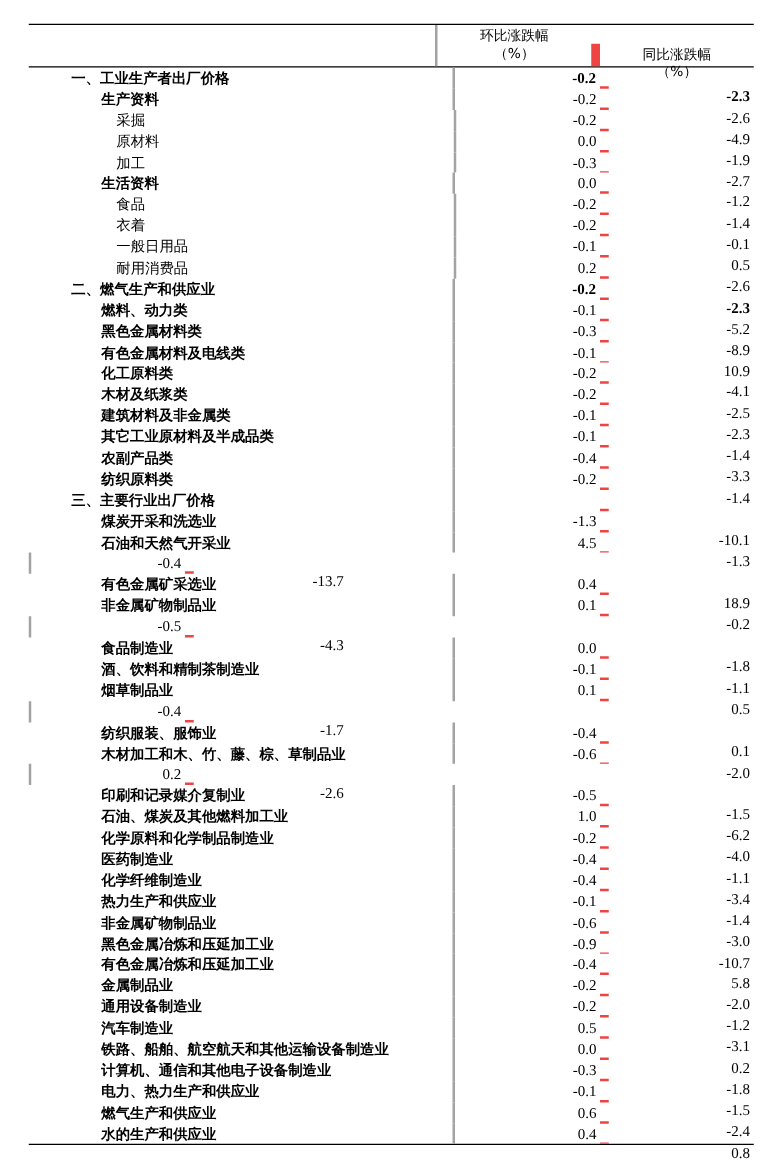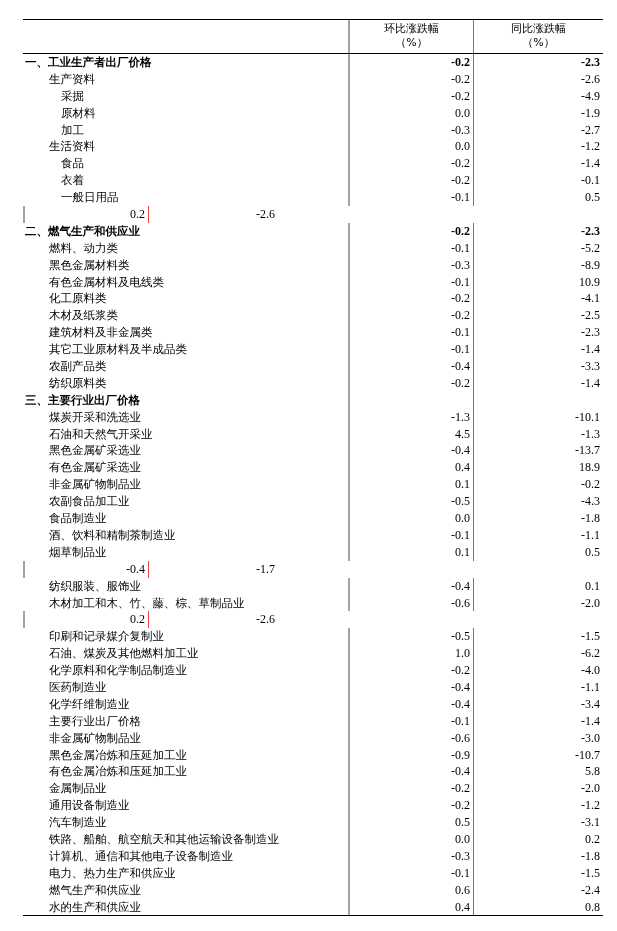--- a/index.html
+++ b/index.html
@@ -1,27 +1,27 @@
 <!DOCTYPE html>
 <html><head>
 <meta charset="utf-8">
 <style>
   html, body { margin:0; padding:0; background:#ffffff; }
   body { width:617px; height:931px; position:relative; font-family:"DejaVu Sans", sans-serif; color:#000; overflow:hidden; }
   .tbl { position:absolute; left:23px; top:19px; width:580px; border-top:1.5px solid #000; border-bottom:1.5px solid #000; }
   .hdr { display:flex; height:33px; border-bottom:1.5px solid #000; }
   .c1 { width:325px; box-sizing:border-box; }
   .c2 { width:125px; box-sizing:border-box; border-left:2px solid #a3a3a3; text-align:right; padding-right:3px; }
-  .c3 { width:130px; box-sizing:border-box; border-left:1px solid #ef4444; text-align:right; padding-right:3px; }
+  .c3 { width:130px; box-sizing:border-box; border-left:7px solid #ef4444; text-align:right; padding-right:3px;margin-top:15px; }
   .hdr .c2, .hdr .c3 { text-align:center; padding:0; font-size:11px; line-height:14px; padding-top:2px; }
   .row { display:flex; height:16.9px; line-height:16.9px; font-size:11.5px; }
   .row .c2, .row .c3 { font-family:"Liberation Serif", serif; font-size:12px; }
-  .row .c1 { white-space:nowrap; overflow:hidden; }
+  .row .c1 { white-space:nowrap; overflow:hidden;margin-left:32px; }
   .lvl0 { padding-left:2px; font-weight:bold; }
-  .lvl1 { padding-left:26px; }
+  .lvl1 { padding-left:26px;font-weight:bold; }
   .lvl2 { padding-left:38px; }
   .row.bold .c2, .row.bold .c3 { font-weight:bold; }
 </style>
 </head>
 <body>
 
 <div class="tbl">
   <div class="hdr">
     <div class="c1"></div>
     <div class="c2">
@@ -73,20 +73,21 @@
         <div class="c1 lvl2">衣着</div>
         <div class="c2">-0.2</div>
         <div class="c3">-0.1</div>
       </div>
       <div class="row">
         <div class="c1 lvl2">一般日用品</div>
         <div class="c2">-0.1</div>
         <div class="c3">0.5</div>
       </div>
       <div class="row">
+        <div class="c1 lvl2">耐用消费品</div>
         <div class="c2">0.2</div>
         <div class="c3">-2.6</div>
       </div>
       <div class="row bold">
         <div class="c1 lvl0">二、燃气生产和供应业</div>
         <div class="c2">-0.2</div>
         <div class="c3">-2.3</div>
       </div>
       <div class="row">
         <div class="c1 lvl1">燃料、动力类</div>
@@ -142,36 +143,34 @@
         <div class="c1 lvl1">煤炭开采和洗选业</div>
         <div class="c2">-1.3</div>
         <div class="c3">-10.1</div>
       </div>
       <div class="row">
         <div class="c1 lvl1">石油和天然气开采业</div>
         <div class="c2">4.5</div>
         <div class="c3">-1.3</div>
       </div>
       <div class="row">
-        <div class="c1 lvl1">黑色金属矿采选业</div>
         <div class="c2">-0.4</div>
         <div class="c3">-13.7</div>
       </div>
       <div class="row">
         <div class="c1 lvl1">有色金属矿采选业</div>
         <div class="c2">0.4</div>
         <div class="c3">18.9</div>
       </div>
       <div class="row">
         <div class="c1 lvl1">非金属矿物制品业</div>
         <div class="c2">0.1</div>
         <div class="c3">-0.2</div>
       </div>
       <div class="row">
-        <div class="c1 lvl1">农副食品加工业</div>
         <div class="c2">-0.5</div>
         <div class="c3">-4.3</div>
       </div>
       <div class="row">
         <div class="c1 lvl1">食品制造业</div>
         <div class="c2">0.0</div>
         <div class="c3">-1.8</div>
       </div>
       <div class="row">
         <div class="c1 lvl1">酒、饮料和精制茶制造业</div>
@@ -220,21 +219,21 @@
         <div class="c1 lvl1">医药制造业</div>
         <div class="c2">-0.4</div>
         <div class="c3">-1.1</div>
       </div>
       <div class="row">
         <div class="c1 lvl1">化学纤维制造业</div>
         <div class="c2">-0.4</div>
         <div class="c3">-3.4</div>
       </div>
       <div class="row">
-        <div class="c1 lvl1">主要行业出厂价格</div>
+        <div class="c1 lvl1">热力生产和供应业</div>
         <div class="c2">-0.1</div>
         <div class="c3">-1.4</div>
       </div>
       <div class="row">
         <div class="c1 lvl1">非金属矿物制品业</div>
         <div class="c2">-0.6</div>
         <div class="c3">-3.0</div>
       </div>
       <div class="row">
         <div class="c1 lvl1">黑色金属冶炼和压延加工业</div>

